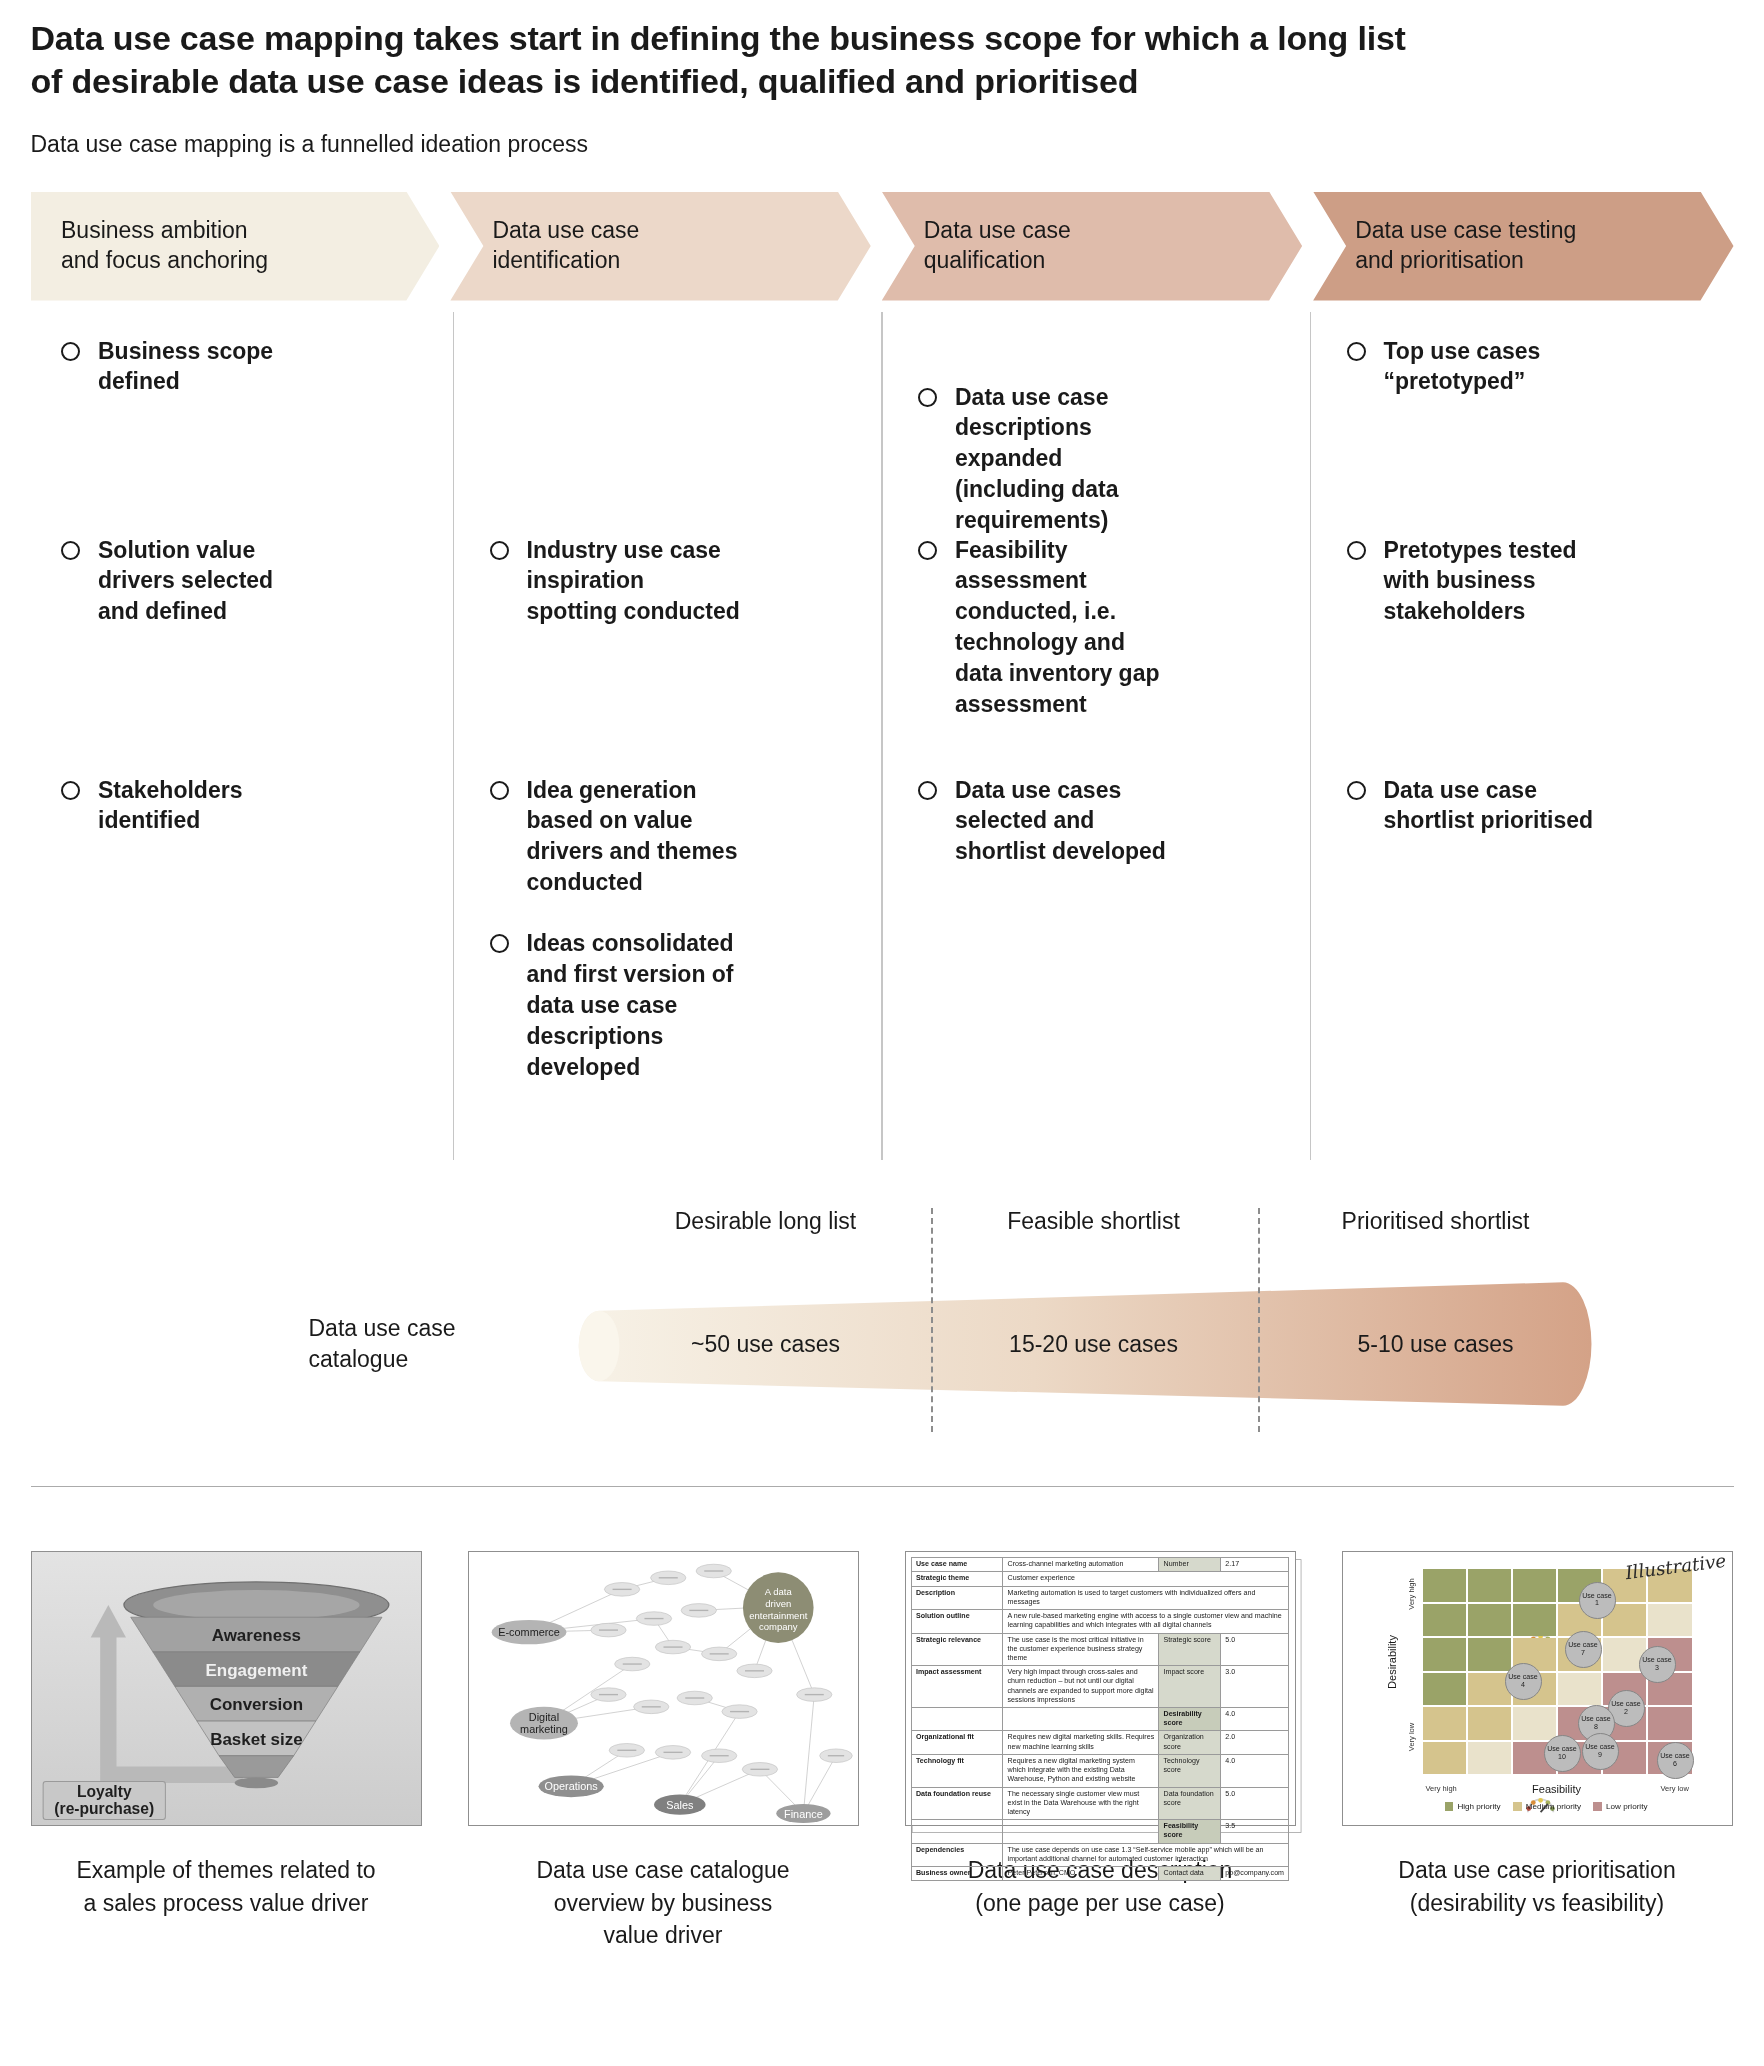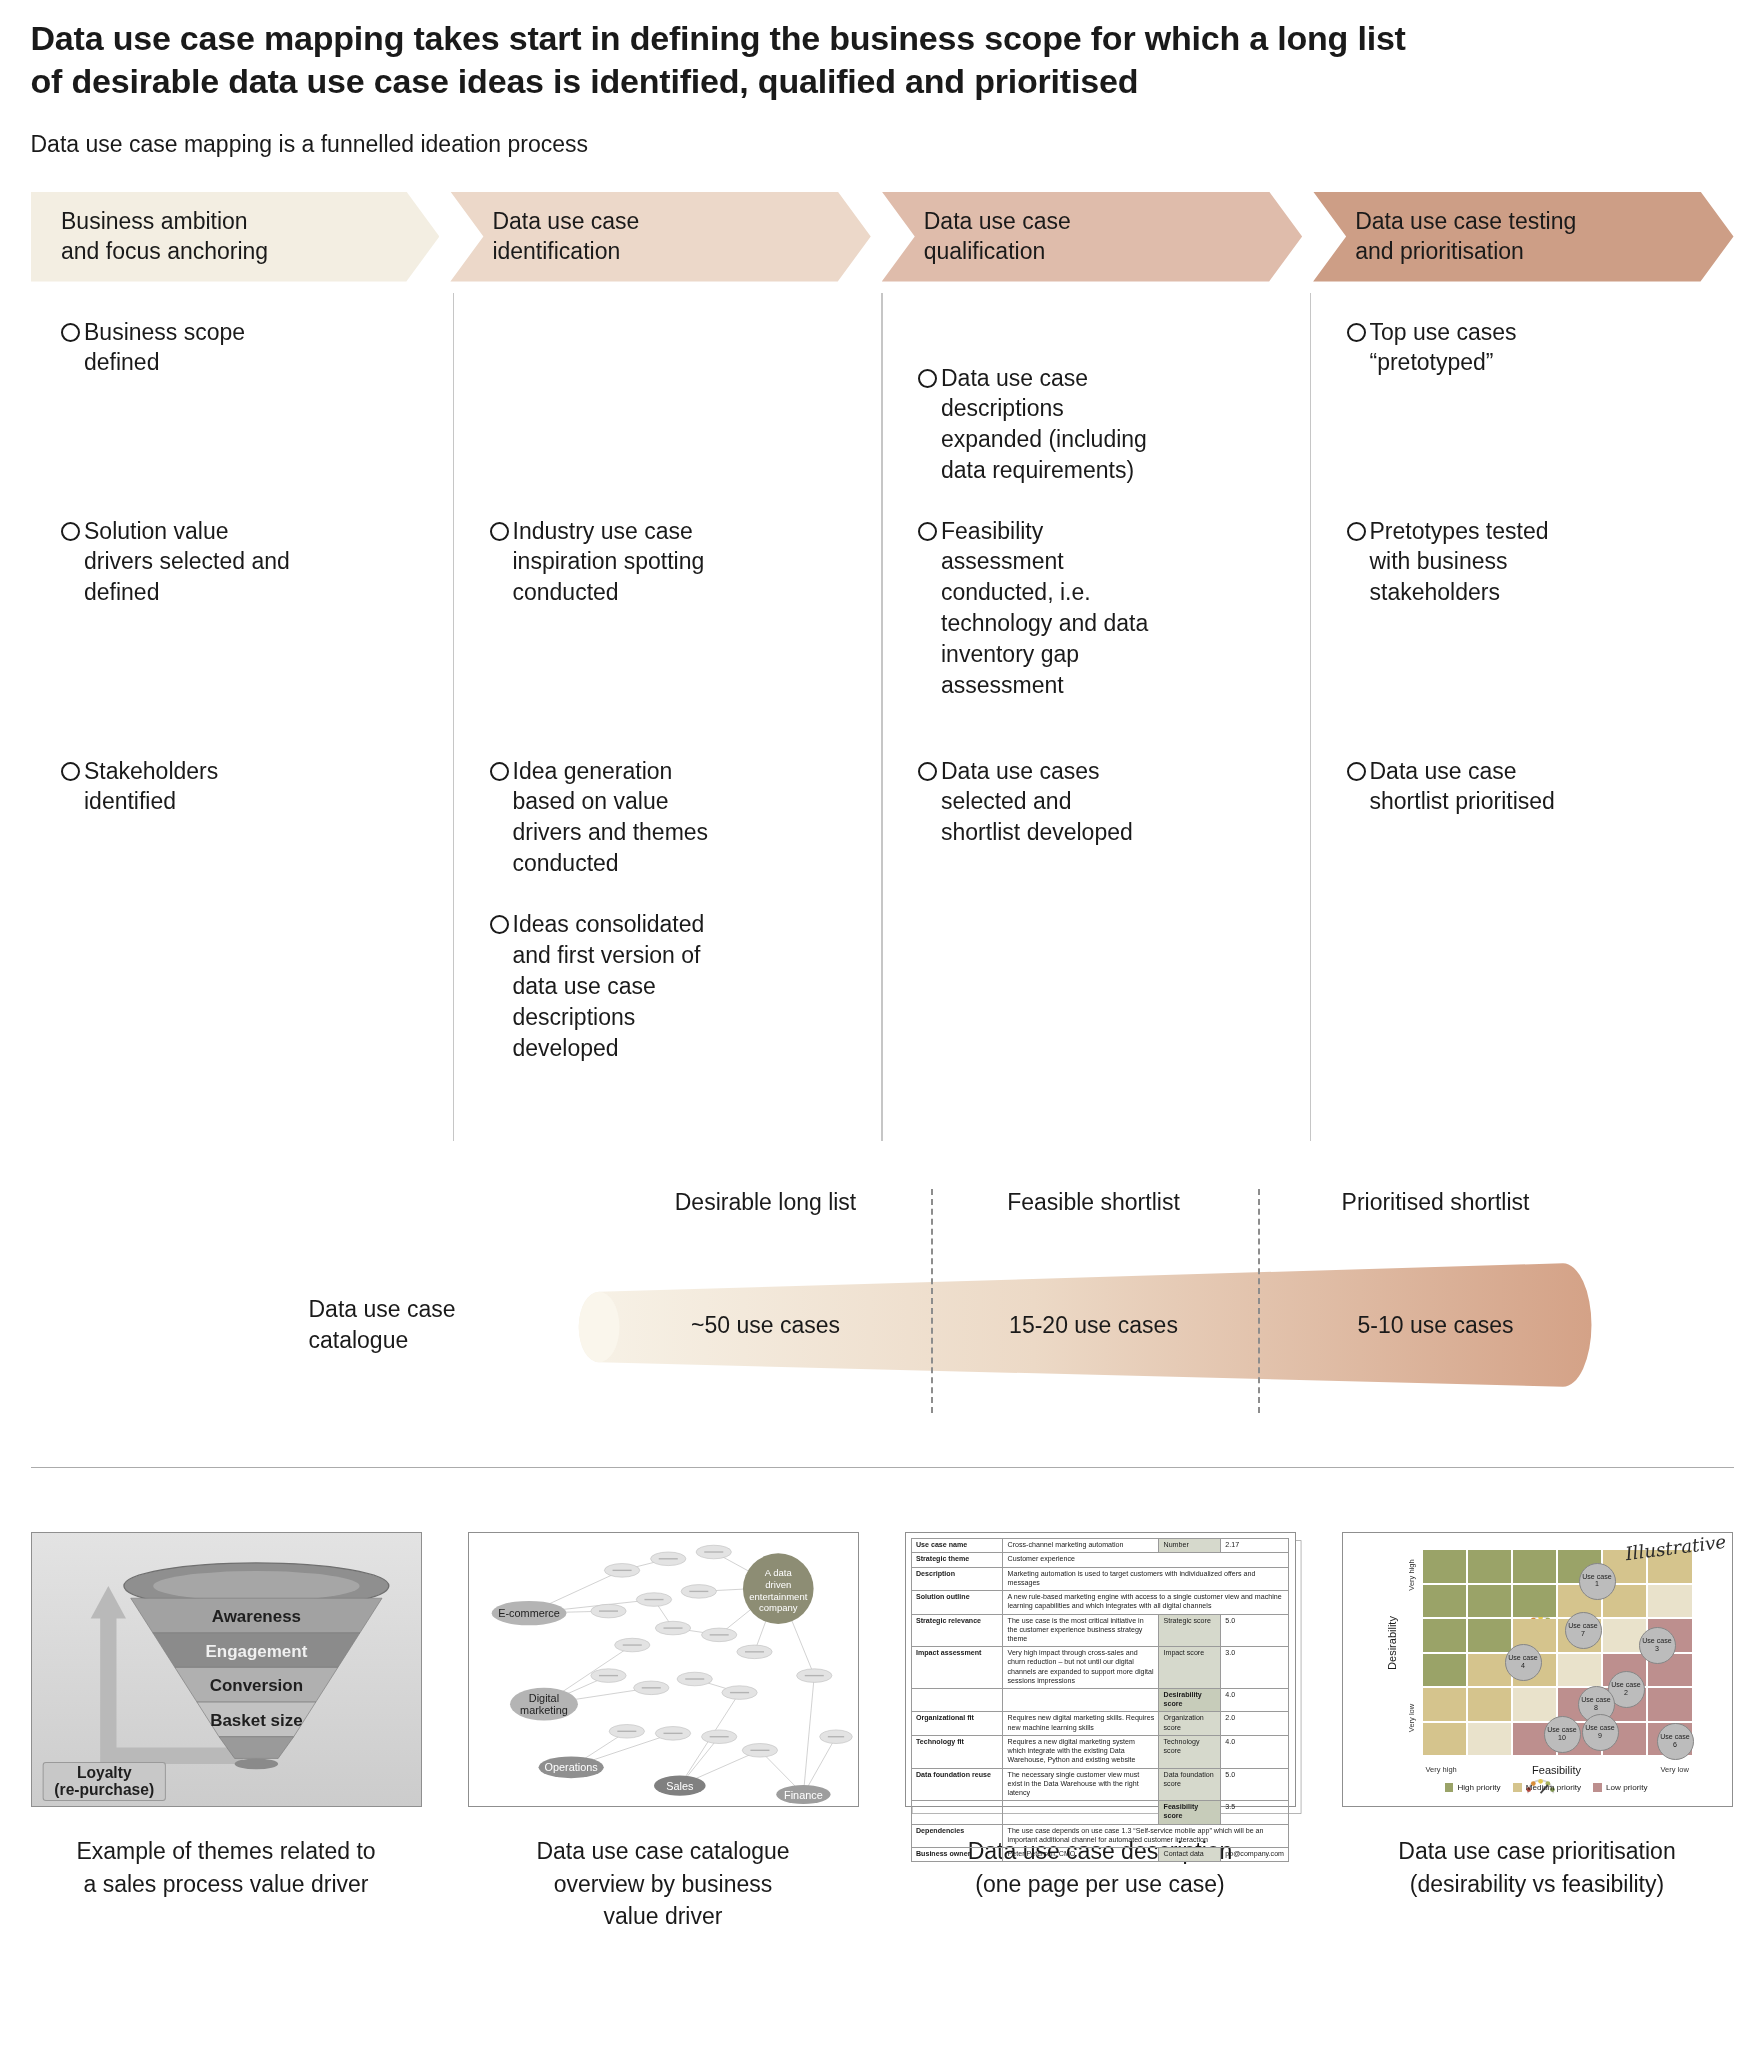--- a/index.html
+++ b/index.html
@@ -5,34 +5,34 @@
   html,body{margin:0;padding:0;background:#fff;}
   .page{position:relative;width:1764px;height:2066px;background:#ffffff;overflow:hidden;
         font-family:"Liberation Sans",sans-serif;color:#1a1a1a;}
   .content{padding:17px 30.5px 0 30.5px;width:1703px;}
 
   
   .title{font-size:34px;font-weight:700;line-height:1.25;white-space:pre-line;letter-spacing:-0.2px;}
   .subtitle{font-size:23px;margin-top:28.5px;}
 
   
-  .stages{display:flex;gap:11px;margin-top:34px;height:90px;}
+  .stages{display:flex;gap:11px;margin-top:34px;height:109px;}
   .stage{flex:1;display:flex;align-items:center;font-size:23px;line-height:1.3;white-space:pre-line;}
   .stage.first{clip-path:polygon(0 0,calc(100% - 33px) 0,100% 50%,calc(100% - 33px) 100%,0 100%);padding-left:30.5px;}
   .stage.next{clip-path:polygon(0 0,calc(100% - 33px) 0,100% 50%,calc(100% - 33px) 100%,0 100%,33px 50%);padding-left:42px;}
   .stage.s1{background:var(--stage1,#f3eee2);}
   .stage.s2{background:var(--stage2,#ecd8c9);}
   .stage.s3{background:var(--stage3,#dfbcab);}
   .stage.s4{background:var(--stage4,#cd9e86);}
 
   
   .cols{position:relative;display:grid;grid-template-columns:repeat(4,1fr);column-gap:11px;
         grid-template-rows:199px 240px auto;margin-top:35px;}
   .cell{padding-left:30.5px;padding-right:13.6px;}
-  .bullet{display:flex;gap:4px;margin-bottom:30.5px;font-size:23px;line-height:1.34;}
+  .bullet{display:flex;gap:18px;margin-bottom:30.5px;font-size:23px;line-height:1.34;font-weight:bold;}
   .bullet .o{width:15px;height:15px;border:2px solid #1a1a1a;border-radius:50%;margin-top:6.1px;flex:none;}
   .bullet .t{max-width:214px;}
   .vline{position:absolute;top:-24px;bottom:-47px;width:1.4px;background:#c6c6c6;}
 
   
   .funnel-region{position:relative;height:227px;margin-top:95px;}
   .fsec{position:absolute;top:0;transform:translateX(-50%);font-size:23px;white-space:nowrap;}
   .fcat{position:absolute;left:278px;top:105px;font-size:23px;line-height:1.35;white-space:pre-line;}
   .funnel-svg{position:absolute;left:526px;top:51px;width:1065px;height:170px;}
   .fdash{position:absolute;top:0;height:224px;border-left:2px dashed #8d8d8d;z-index:2;}

